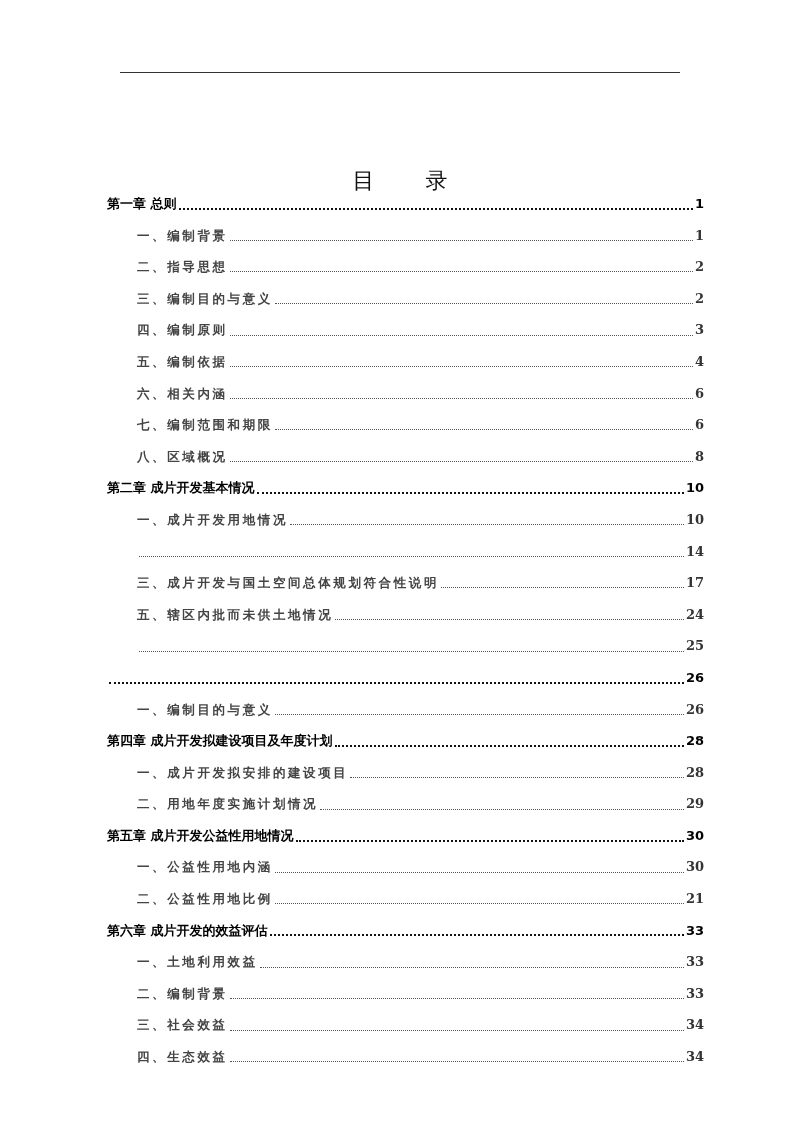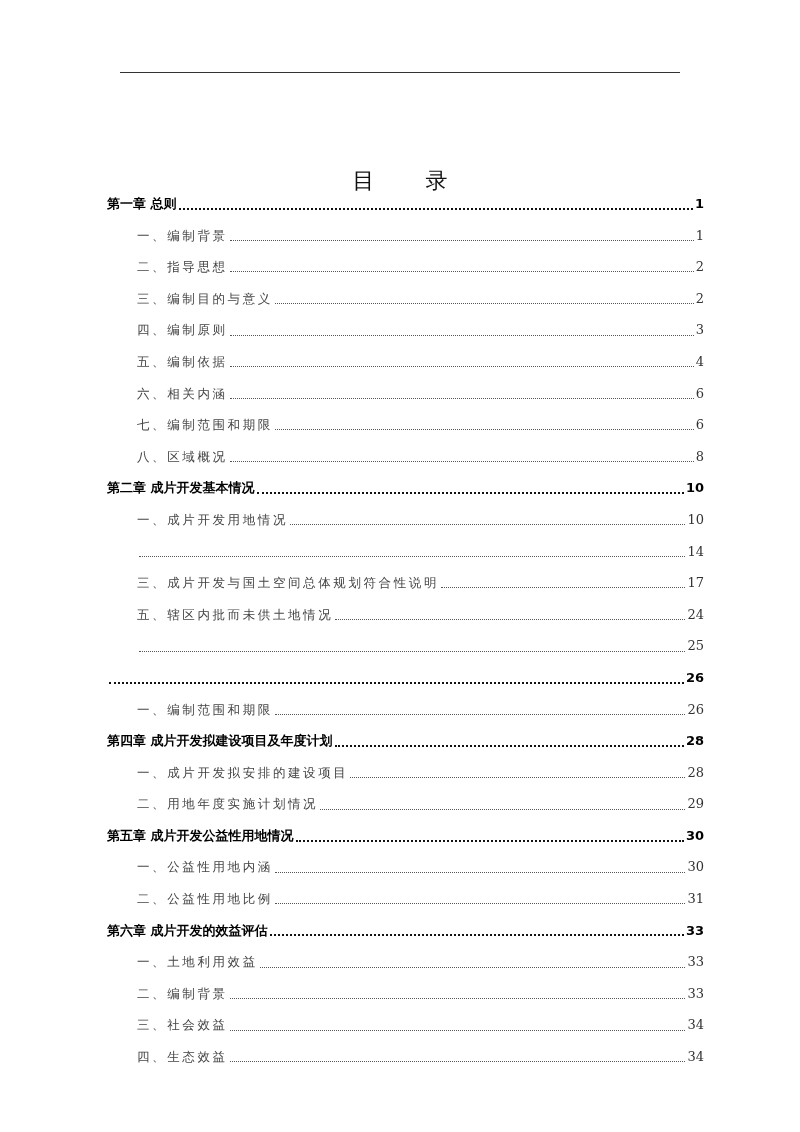--- a/index.html
+++ b/index.html
@@ -21,21 +21,21 @@
     }
     .toc-row {
       display: flex; align-items: baseline; height: 31.6px; line-height: 31.6px;
       white-space: nowrap; overflow: hidden; justify-content: center;
     }
     .toc-row.chapter {
       font-family: "DejaVu Sans", sans-serif; font-weight: bold; font-size: 13px; color: #000;
     }
     .toc-row.section {
       padding-left: 30px; font-family: "DejaVu Sans", sans-serif; font-size: 12.5px;
-      color: #444; letter-spacing: 2.6px;
+      color: #444; letter-spacing: 2.6px; font-weight: bold;
     }
     .toc-row .label { flex: 0 0 auto; }
     .toc-row .leader {
       flex: 1 1 auto; overflow: hidden; margin: 0 2px;
       border-bottom: 1px dotted #555; height: 0; align-self: center; position: relative; top: 5px;
     }
     .toc-row.chapter .leader { border-bottom: 2px dotted #111; }
     .toc-row .page {
       flex: 0 0 auto; font-family: "DejaVu Serif", serif; font-size: 13px; letter-spacing: 0;
       color: #333;
@@ -121,21 +121,21 @@
     </div>
     <div class="toc-row section">
       <span class="leader"></span>
       <span class="page">25</span>
     </div>
     <div class="toc-row chapter">
       <span class="leader"></span>
       <span class="page">26</span>
     </div>
     <div class="toc-row section">
-      <span class="label">一、编制范围和期限</span>
+      <span class="label">一、编制目的与意义</span>
       <span class="leader"></span>
       <span class="page">26</span>
     </div>
     <div class="toc-row chapter">
       <span class="label">第四章  成片开发拟建设项目及年度计划</span>
       <span class="leader"></span>
       <span class="page">28</span>
     </div>
     <div class="toc-row section">
       <span class="label">一、成片开发拟安排的建设项目</span>
@@ -153,21 +153,21 @@
       <span class="page">30</span>
     </div>
     <div class="toc-row section">
       <span class="label">一、公益性用地内涵</span>
       <span class="leader"></span>
       <span class="page">30</span>
     </div>
     <div class="toc-row section">
       <span class="label">二、公益性用地比例</span>
       <span class="leader"></span>
-      <span class="page">31</span>
+      <span class="page">21</span>
     </div>
     <div class="toc-row chapter">
       <span class="label">第六章  成片开发的效益评估</span>
       <span class="leader"></span>
       <span class="page">33</span>
     </div>
     <div class="toc-row section">
       <span class="label">一、土地利用效益</span>
       <span class="leader"></span>
       <span class="page">33</span>

